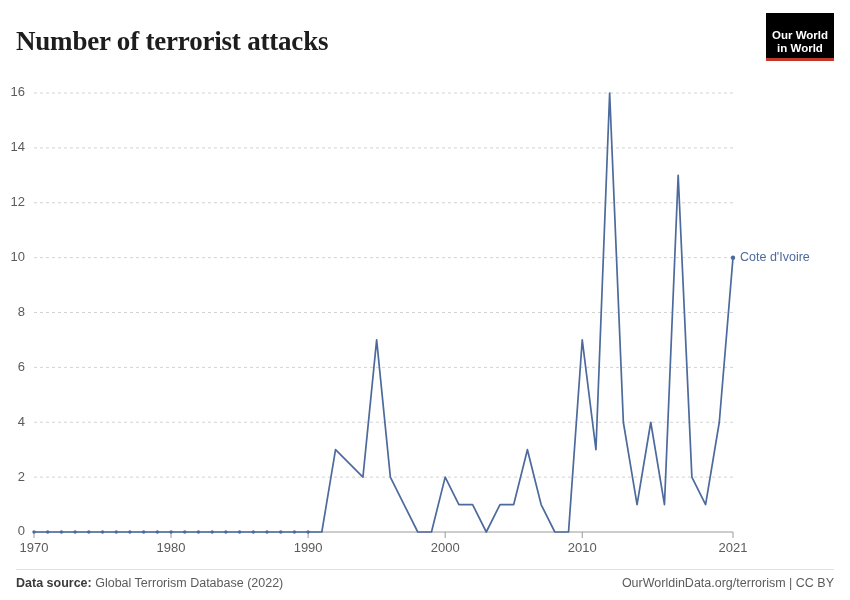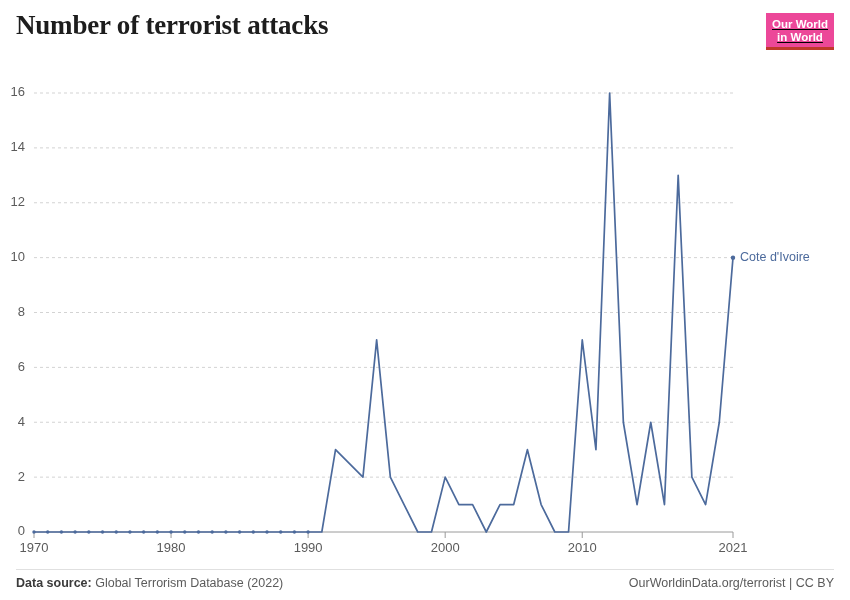--- a/index.html
+++ b/index.html
@@ -13,21 +13,21 @@
   #page {
     position: relative;
     width: 850px; height: 600px;
     background: #ffffff;
     overflow: hidden;
   }
 
   
   #header {
     position: absolute;
-    left: 16px; top: 8px;
+    left: 16px; top: 24px;
     width: 818px;
   }
   #chart-title {
     font-family: "Liberation Serif", serif;
     font-size: 27px;
     font-weight: 700;
     color: #1d1d1d;
     letter-spacing: -0.2px;
     line-height: 34px;
     margin: 0;
@@ -38,25 +38,24 @@
     color: #5b5b5b;
     line-height: 18px;
     margin-top: 4px;
   }
 
   
   #owid-logo {
     position: absolute;
     right: 16px; top: 13px;
     width: 68px;
-    background: #ec4899;
-    padding: 5px 6px 0 6px;
+    background: #000000;
+    padding: 16px 6px 0 6px;
     text-align: center;
     border-bottom: 3px solid #c0392b;
-    text-decoration: underline;
   }
   #owid-logo .logo-line {
     color: #ffffff;
     font-family: "Liberation Sans", sans-serif;
     font-size: 11.5px;
     font-weight: 700;
     line-height: 13px;
     white-space: nowrap;
   }
   #owid-logo .logo-pad { height: 3px; }
@@ -203,16 +202,16 @@
           <text x="740" y="179.625" class="series-label" fill="#4c6a9c">Cote d'Ivoire</text>
         </g>
     </svg>
   </div>
 
   <div id="footer">
     <div id="footer-left">
       <span class="src-label">Data source:</span>
       <span>Global Terrorism Database (2022)</span>
     </div>
-    <div id="footer-right">OurWorldinData.org/terrorist | CC BY</div>
+    <div id="footer-right">OurWorldinData.org/terrorism | CC BY</div>
   </div>
 
 </div>
 
 </body></html>

